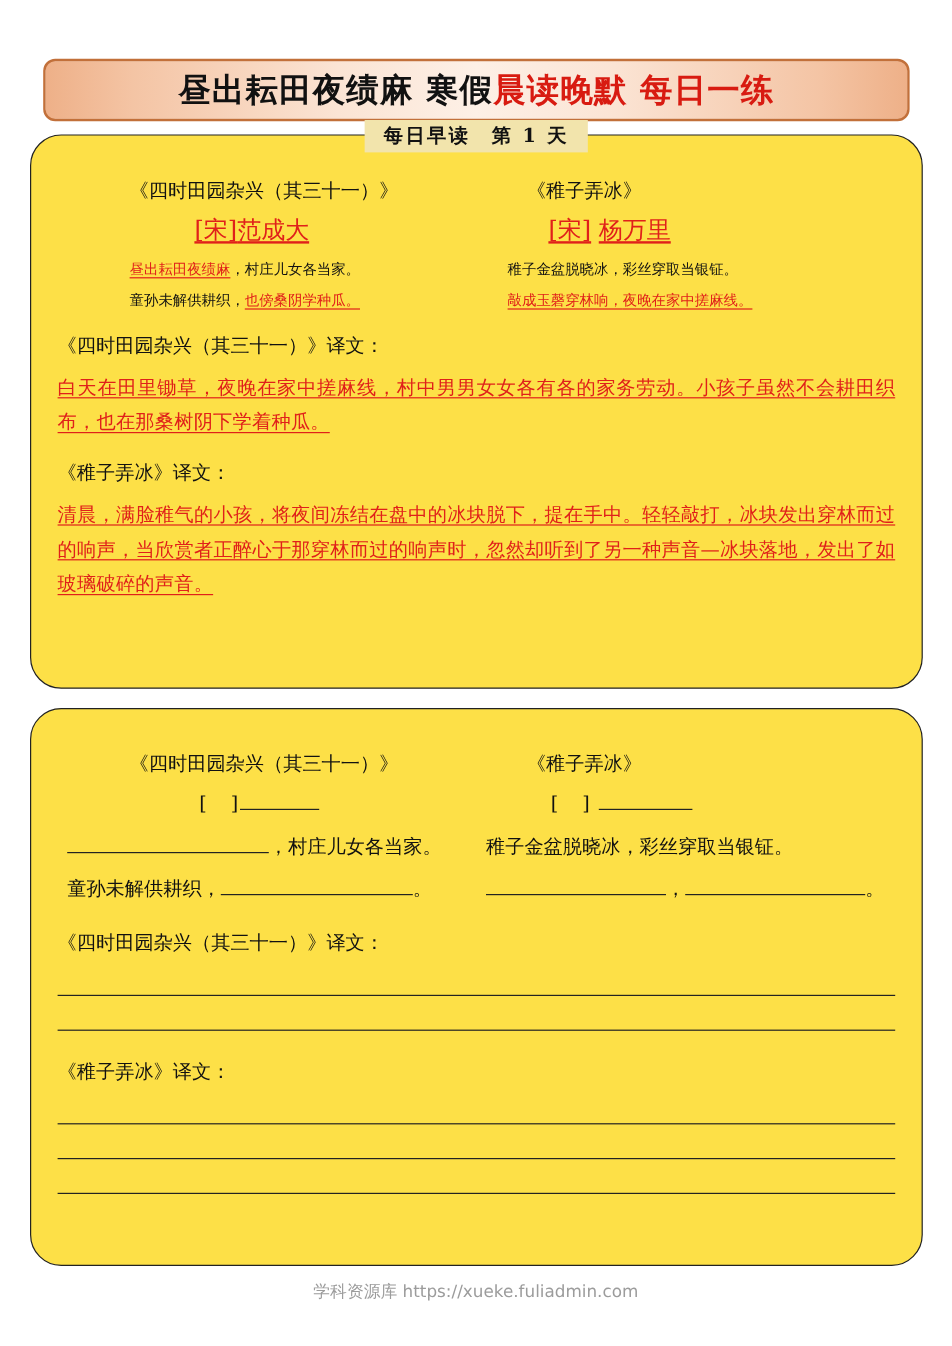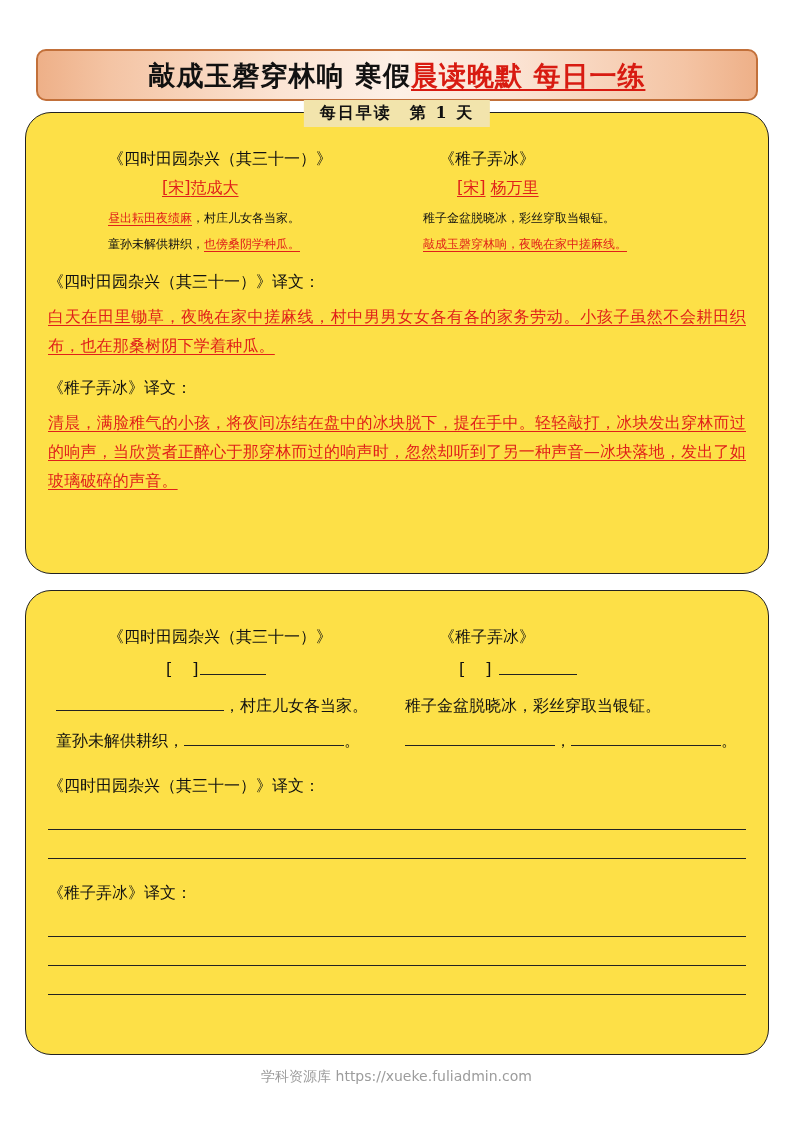--- a/index.html
+++ b/index.html
@@ -44,21 +44,20 @@
   .title-text {
     font-size: 27px;
     font-weight: bold;
     letter-spacing: 1px;
     white-space: nowrap;
     line-height: 1;
   }
   .title-black { color: #111111; }
   .title-red {
     color: #d81b11;
-    text-decoration: underline;
     text-underline-offset: 4px;
     text-decoration-thickness: 2px;
   }
 
   
   .card {
     position: absolute;
     left: 25px;
     width: 744px;
     box-sizing: border-box;
@@ -103,21 +102,21 @@
   .col-left  { padding-left: 36px; }
   .col-right { padding-left: 18px; }
 
   .poem-title {
     font-size: 16px;
     color: #111111;
     white-space: nowrap;
     margin-left: 24px;
   }
   .poem-author {
-    font-size: 16px;
+    font-size: 20px;
     color: #e0201a;
     white-space: nowrap;
     margin-top: 4px;
   }
   .poem-author .u { text-decoration: underline; text-underline-offset: 3px; }
   .author-indent-left  { padding-left: 78px; }
   .author-indent-right { padding-left: 42px; }
 
   .verse-line {
     font-size: 12px;
@@ -197,21 +196,21 @@
     font-family: "DejaVu Sans", "Liberation Sans", sans-serif;
   }
 </style>
 </head>
 <body>
 
 <div class="page">
 
   <div class="title-banner">
     <div class="title-text">
-      <span class="title-black">敲成玉磬穿林响  寒假</span><span class="title-red">晨读晚默  每日一练</span>
+      <span class="title-black">昼出耘田夜绩麻  寒假</span><span class="title-red">晨读晚默  每日一练</span>
     </div>
   </div>
 
   <div class="card" id="card-morning">
     <div class="section-badge badge-morning">每日早读　第 1 天</div>
 
     <div class="card-body">
 
       <div class="poem-row">
         <div class="col col-left">

